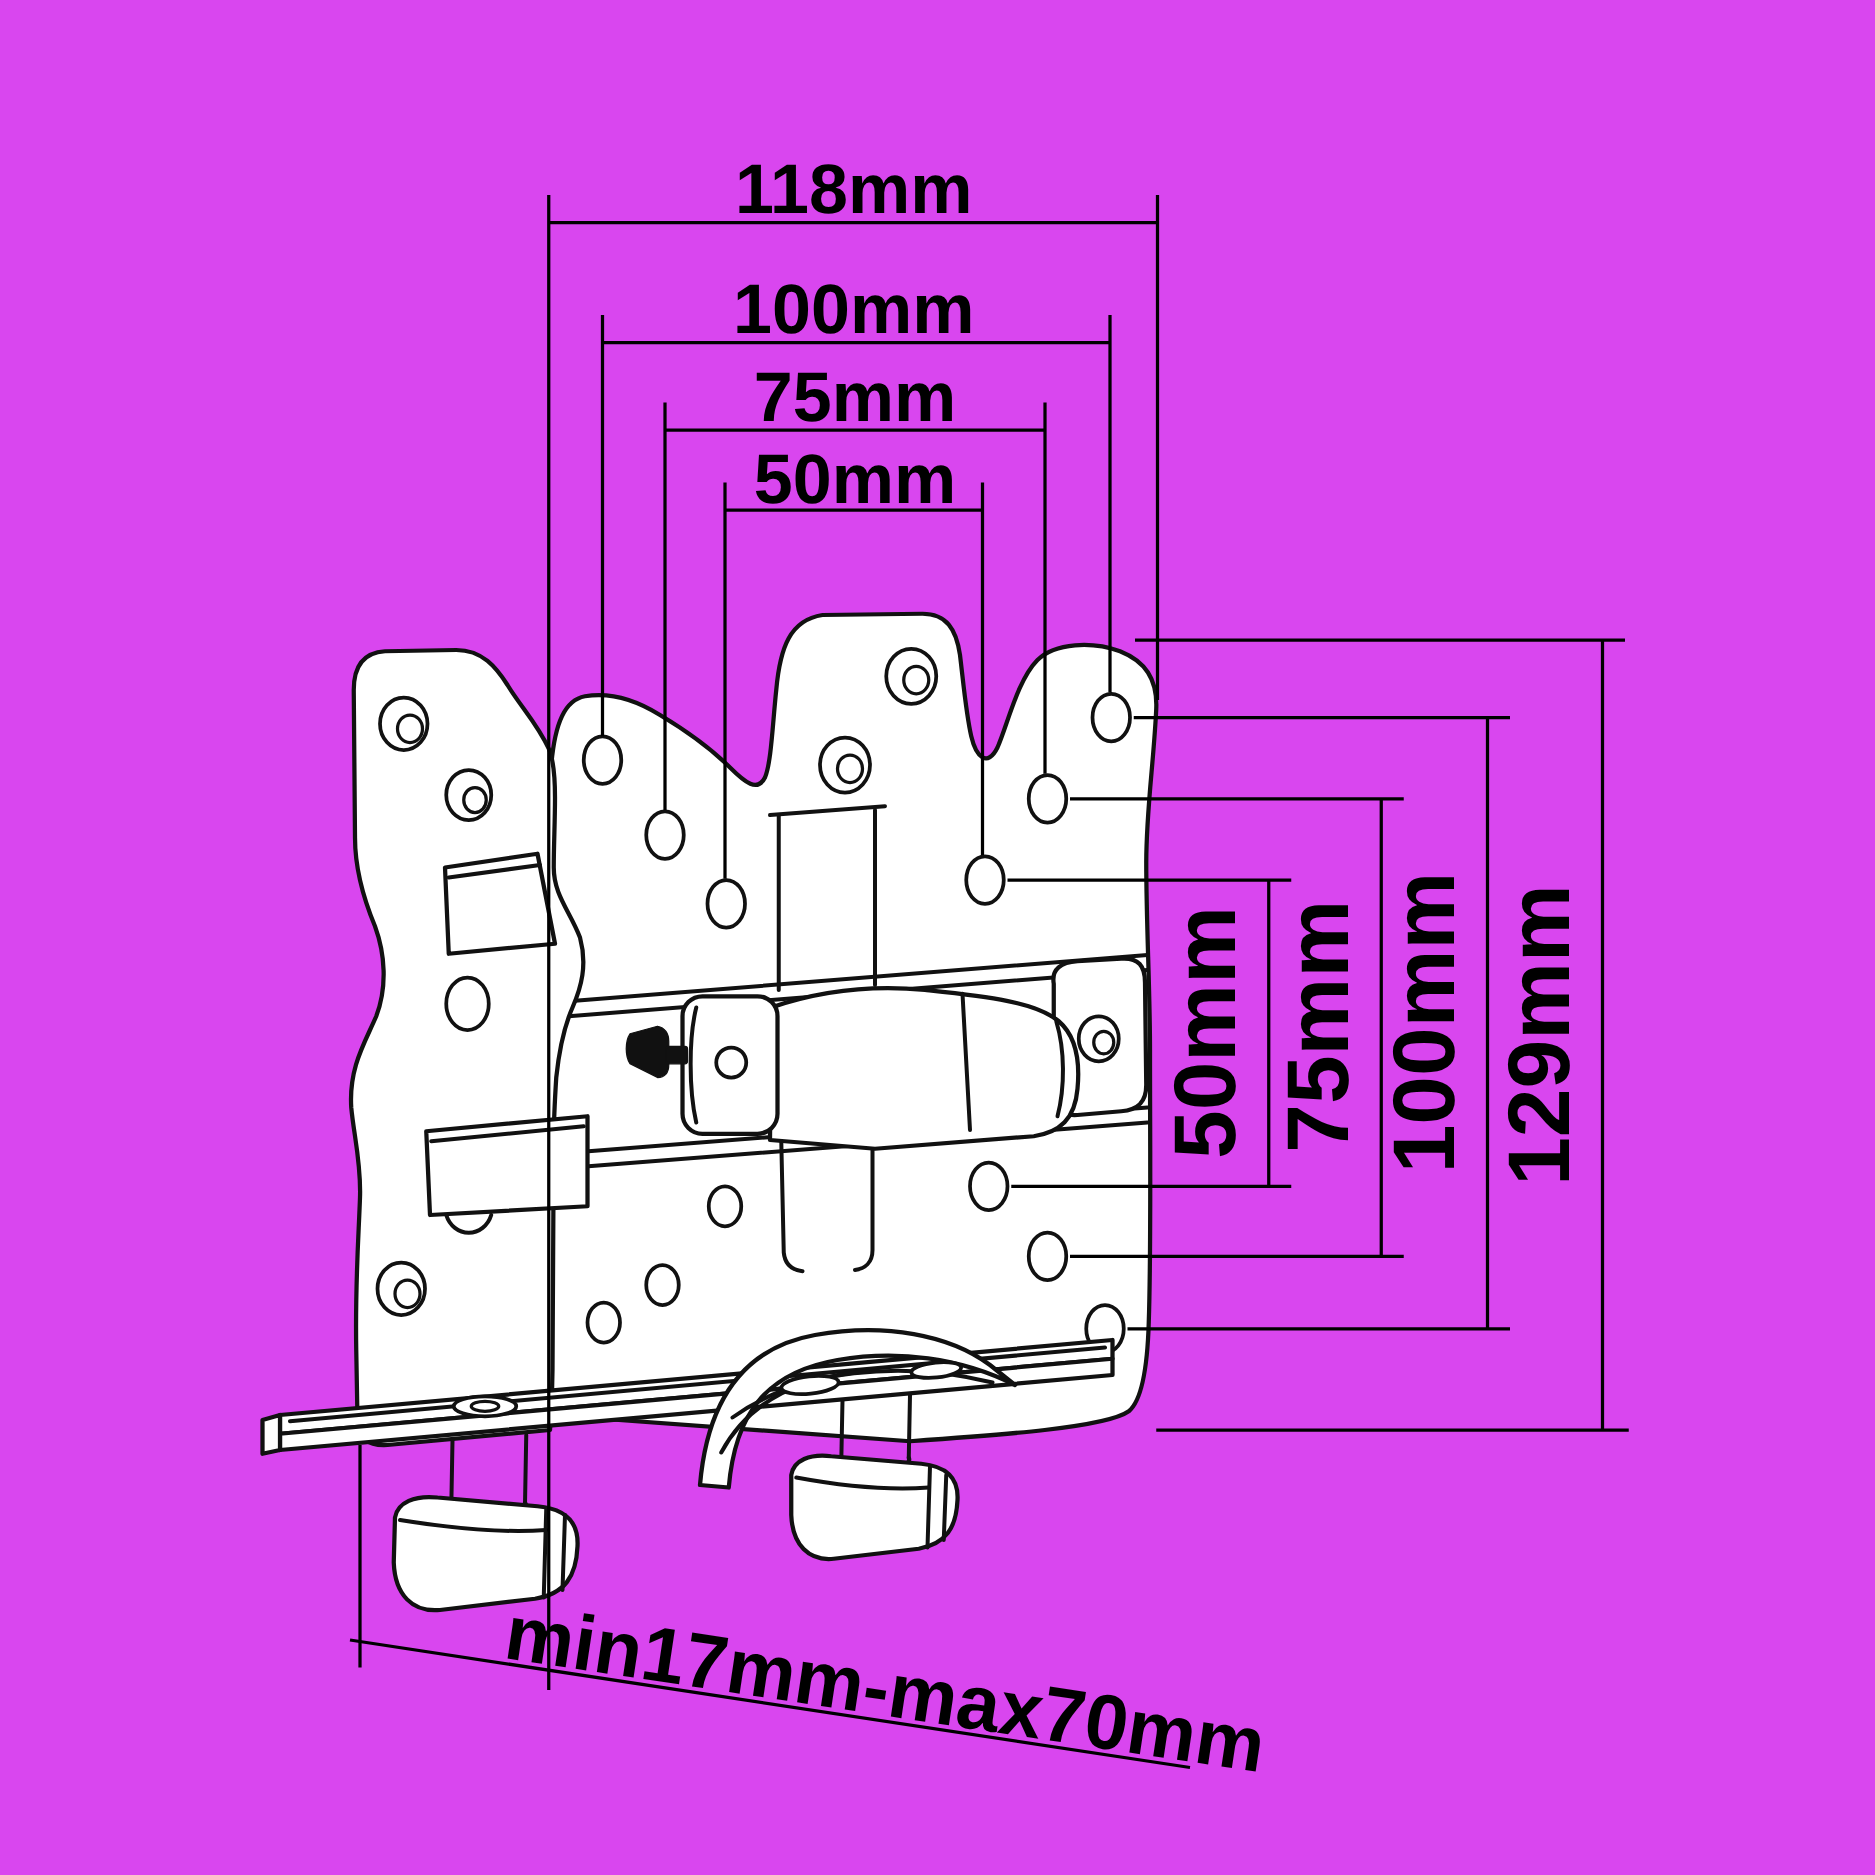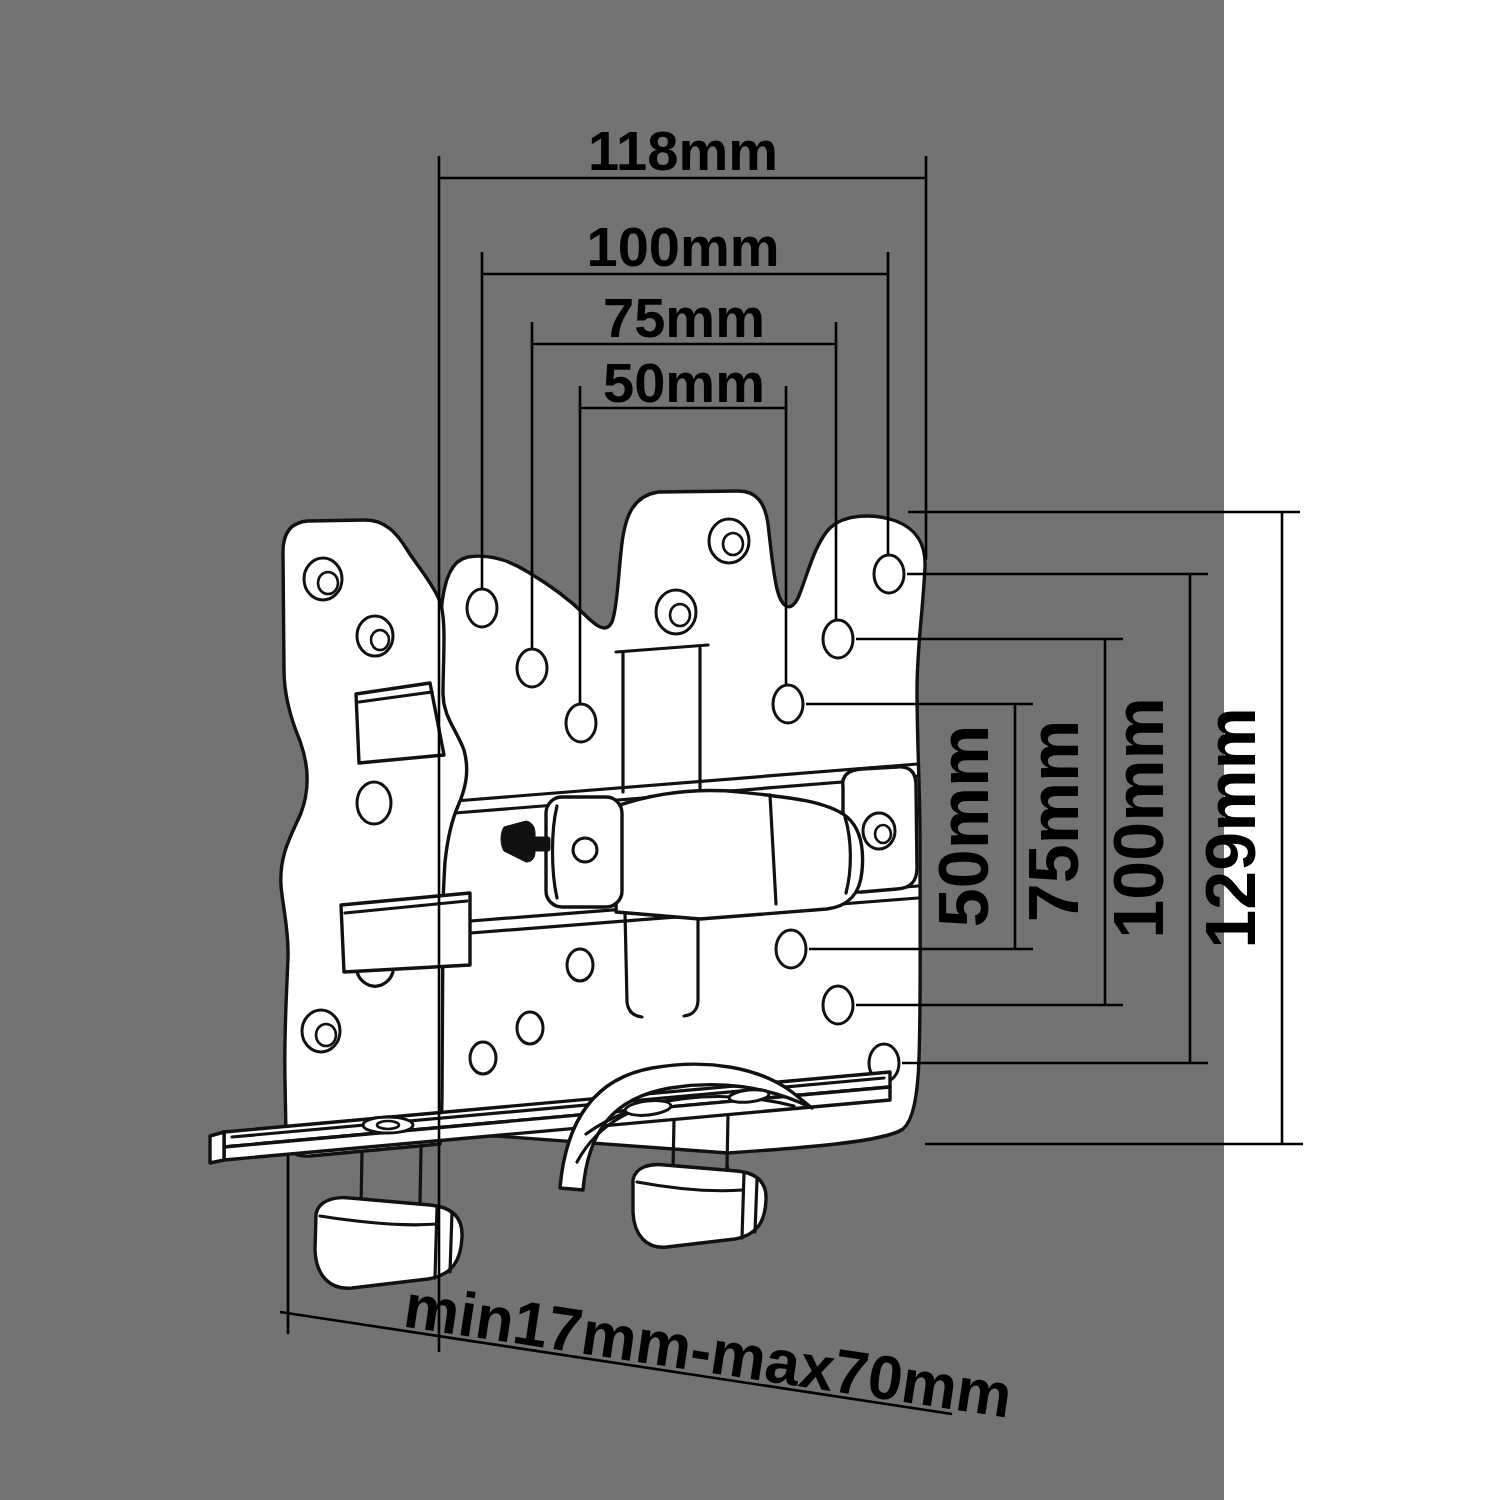--- a/index.html
+++ b/index.html
@@ -1,16 +1,16 @@
 <!DOCTYPE html>
 <html><head>
 <meta charset="utf-8">
 <style>
   html,body{margin:0;padding:0;background:#ffffff;}
-  .stage{width:1224px;height:1500px;background:#737373;position:relative;}
+  .stage{width:1500px;height:1500px;background:#d946ef;position:relative;}
   svg{display:block;}
   .pl{fill:#ffffff;stroke:#111111;stroke-width:3.4;stroke-linejoin:round;stroke-linecap:round;}
   .ln{fill:none;stroke:#111111;stroke-width:3.2;stroke-linejoin:round;stroke-linecap:round;}
   .hl{fill:#ffffff;stroke:#111111;stroke-width:3;}
   .hl2{fill:none;stroke:#111111;stroke-width:2.6;}
   .blk{fill:#111111;stroke:#111111;stroke-linejoin:round;}
   .dm{fill:none;stroke:#000000;stroke-width:2.6;stroke-linecap:butt;}
   .lbl{font-family:"Liberation Sans",sans-serif;font-weight:700;fill:#000000;}
 </style>
 </head>

